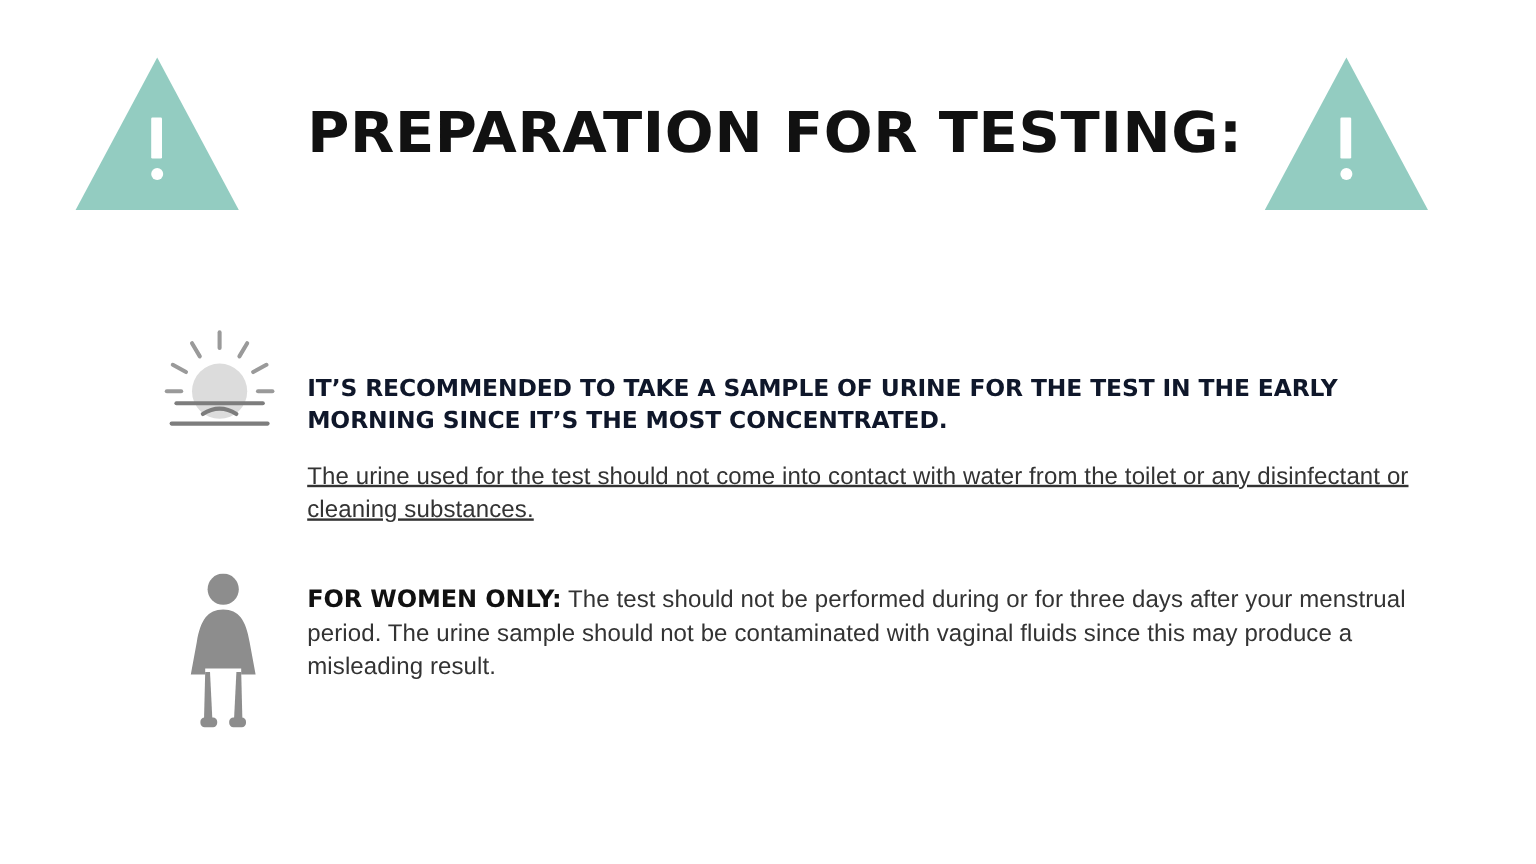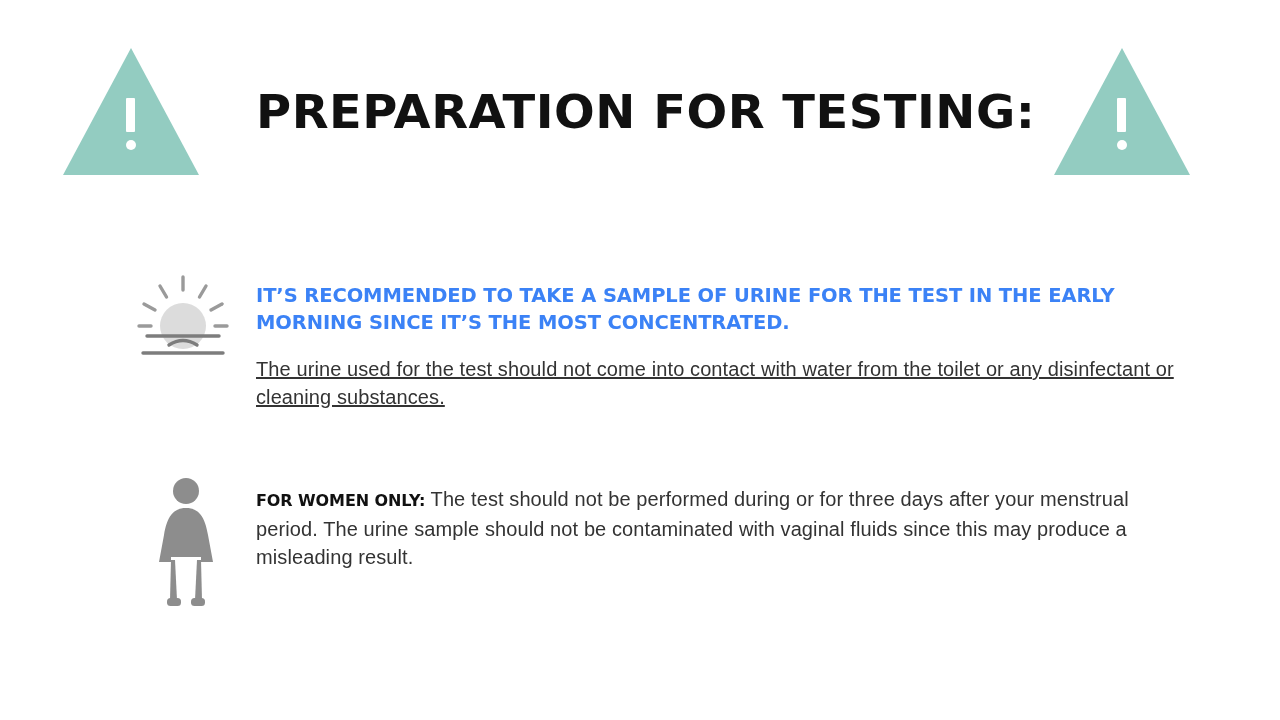--- a/index.html
+++ b/index.html
@@ -72,35 +72,36 @@
     left: 256px;
     width: 920px;
   }
 
   .head-line {
     font-family: "DejaVu Sans", sans-serif;
     font-weight: 900;
     font-size: 19.5px;
     line-height: 27px;
     letter-spacing: -0.1px;
-    color: #3b82f6;
+    color: #0f172a;
+    margin-top: 28px;
   }
 
   .body-line {
     font-family: "Liberation Sans", sans-serif;
     font-size: 20px;
     line-height: 28px;
     color: #333333;
     letter-spacing: 0.1px;
   }
 
   .inline-strong {
     font-family: "DejaVu Sans", sans-serif;
     font-weight: 900;
-    font-size: 16px;
+    font-size: 20px;
     color: #111111;
     letter-spacing: -0.1px;
   }
 
   
   .sun-icon {
     position: absolute;
     left: 133px;
     top: 273px;
     width: 100px;

